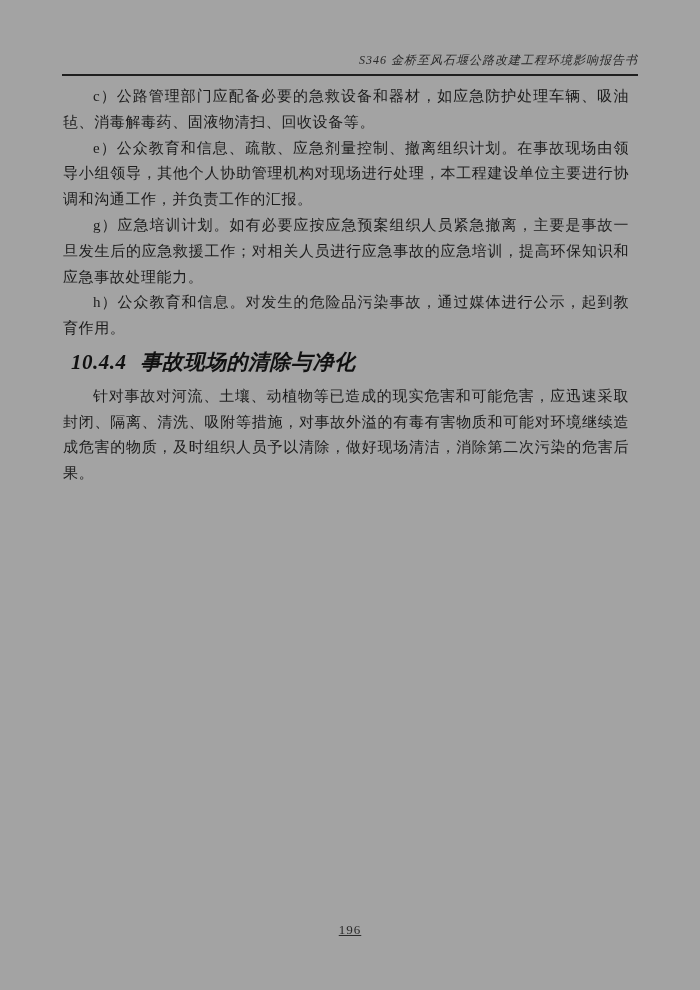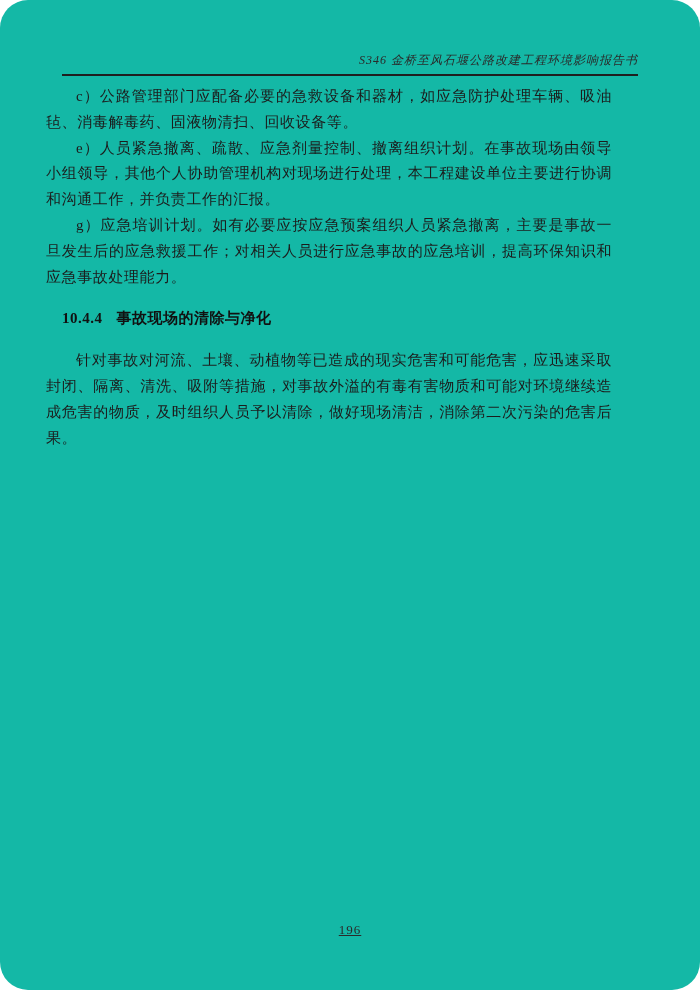--- a/index.html
+++ b/index.html
@@ -4,26 +4,25 @@
 <style>
   html, body {
     margin: 0;
     padding: 0;
     background: #ffffff;
   }
   .page {
     position: relative;
     width: 700px;
     height: 990px;
-    background: #14b8a6;
+    background: #a3a3a3;
     font-family: "Liberation Serif", serif;
     color: #1c1c1c;
     overflow: hidden;
     box-sizing: border-box;
-    border-radius: 28px;
   }
   
   .header {
     position: absolute;
     top: 50px;
     left: 62px;
     right: 62px;
     text-align: right;
     border-bottom: 2px solid #1f1f1f;
     padding-bottom: 5px;
@@ -31,40 +30,41 @@
   .header-title {
     font-size: 12px;
     font-style: italic;
     letter-spacing: 1px;
     color: #2a2a2a;
   }
   
   .body-text {
     position: absolute;
     top: 84px;
-    left: 46px;
+    left: 63px;
     width: 566px;
     font-size: 15px;
     line-height: 25.8px;
     text-align: justify;
     color: #1c1c1c;
   }
   .para {
     margin: 0;
     text-indent: 2em;
     letter-spacing: 0.6px;
   }
   .section-heading {
-    margin: 16px;
+    margin: 8px;
     font-weight: bold;
-    font-size: 15px;
+    font-size: 21px;
     line-height: 25.8px;
     text-indent: 0;
     letter-spacing: 0.5px;
     color: #111;
+    font-style: italic;
   }
   .section-heading .sec-num {
     display: inline-block;
     margin-right: 14px;
   }
   
   .footer {
     position: absolute;
     top: 920px;
     left: 0;
@@ -82,22 +82,23 @@
 <body>
 
 <div class="page">
 
   <div class="header">
     <span class="header-title">S346 金桥至风石堰公路改建工程环境影响报告书</span>
   </div>
 
   <div class="body-text">
     <p class="para">c）公路管理部门应配备必要的急救设备和器材，如应急防护处理车辆、吸油毡、消毒解毒药、固液物清扫、回收设备等。</p>
-    <p class="para">e）人员紧急撤离、疏散、应急剂量控制、撤离组织计划。在事故现场由领导小组领导，其他个人协助管理机构对现场进行处理，本工程建设单位主要进行协调和沟通工作，并负责工作的汇报。</p>
+    <p class="para">e）公众教育和信息、疏散、应急剂量控制、撤离组织计划。在事故现场由领导小组领导，其他个人协助管理机构对现场进行处理，本工程建设单位主要进行协调和沟通工作，并负责工作的汇报。</p>
     <p class="para">g）应急培训计划。如有必要应按应急预案组织人员紧急撤离，主要是事故一旦发生后的应急救援工作；对相关人员进行应急事故的应急培训，提高环保知识和应急事故处理能力。</p>
+    <p class="para">h）公众教育和信息。对发生的危险品污染事故，通过媒体进行公示，起到教育作用。</p>
 
     <p class="section-heading">
       <span class="sec-num">10.4.4</span><span>事故现场的清除与净化</span>
     </p>
 
     <p class="para">针对事故对河流、土壤、动植物等已造成的现实危害和可能危害，应迅速采取封闭、隔离、清洗、吸附等措施，对事故外溢的有毒有害物质和可能对环境继续造成危害的物质，及时组织人员予以清除，做好现场清洁，消除第二次污染的危害后果。</p>
   </div>
 
   <div class="footer">
     <span class="page-number">196</span>

